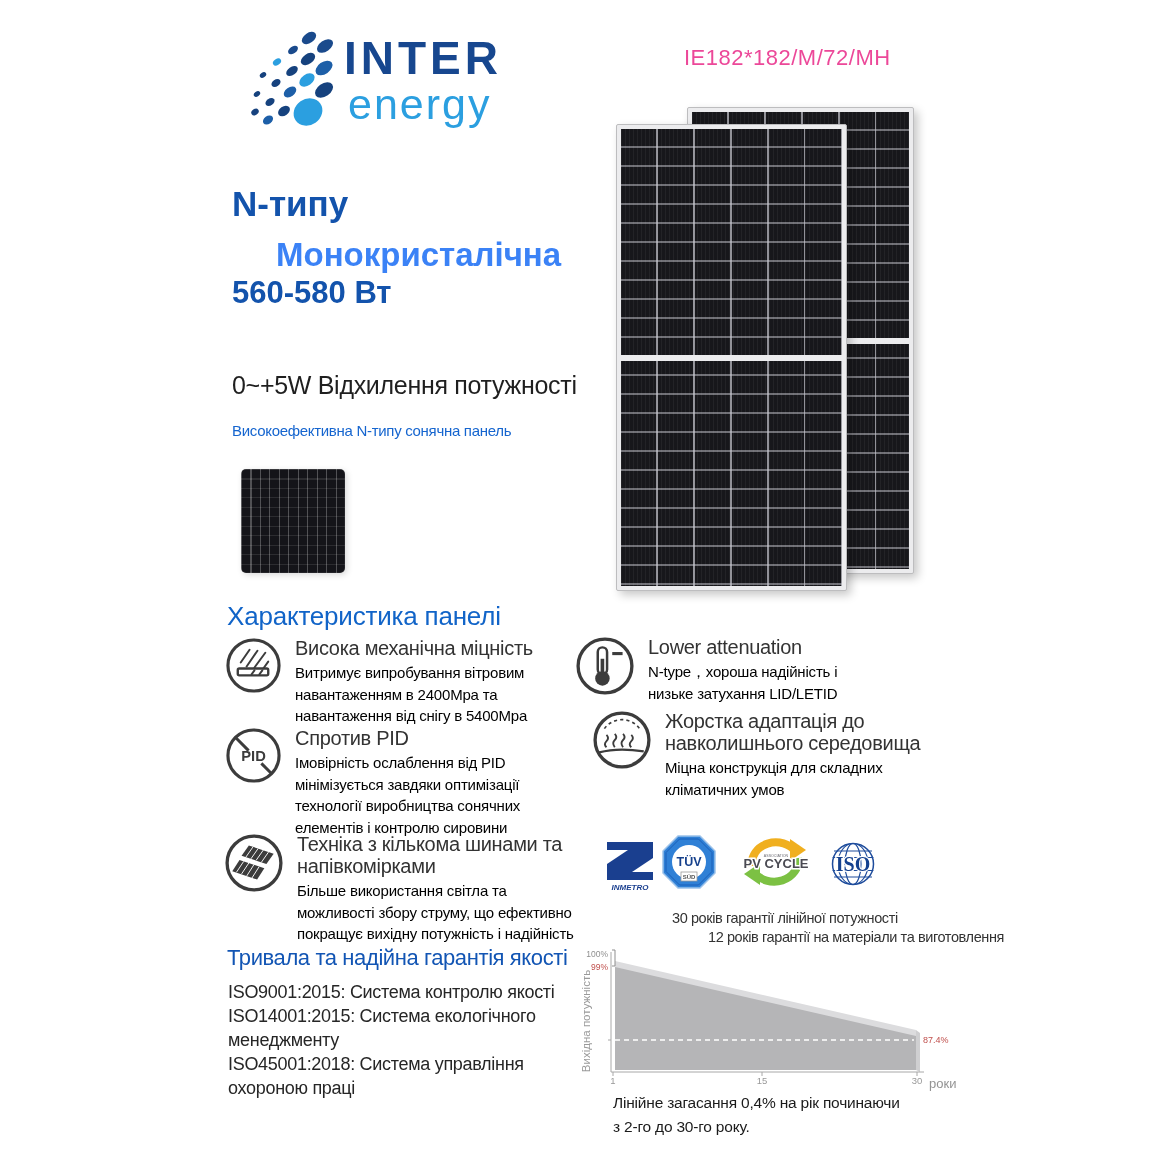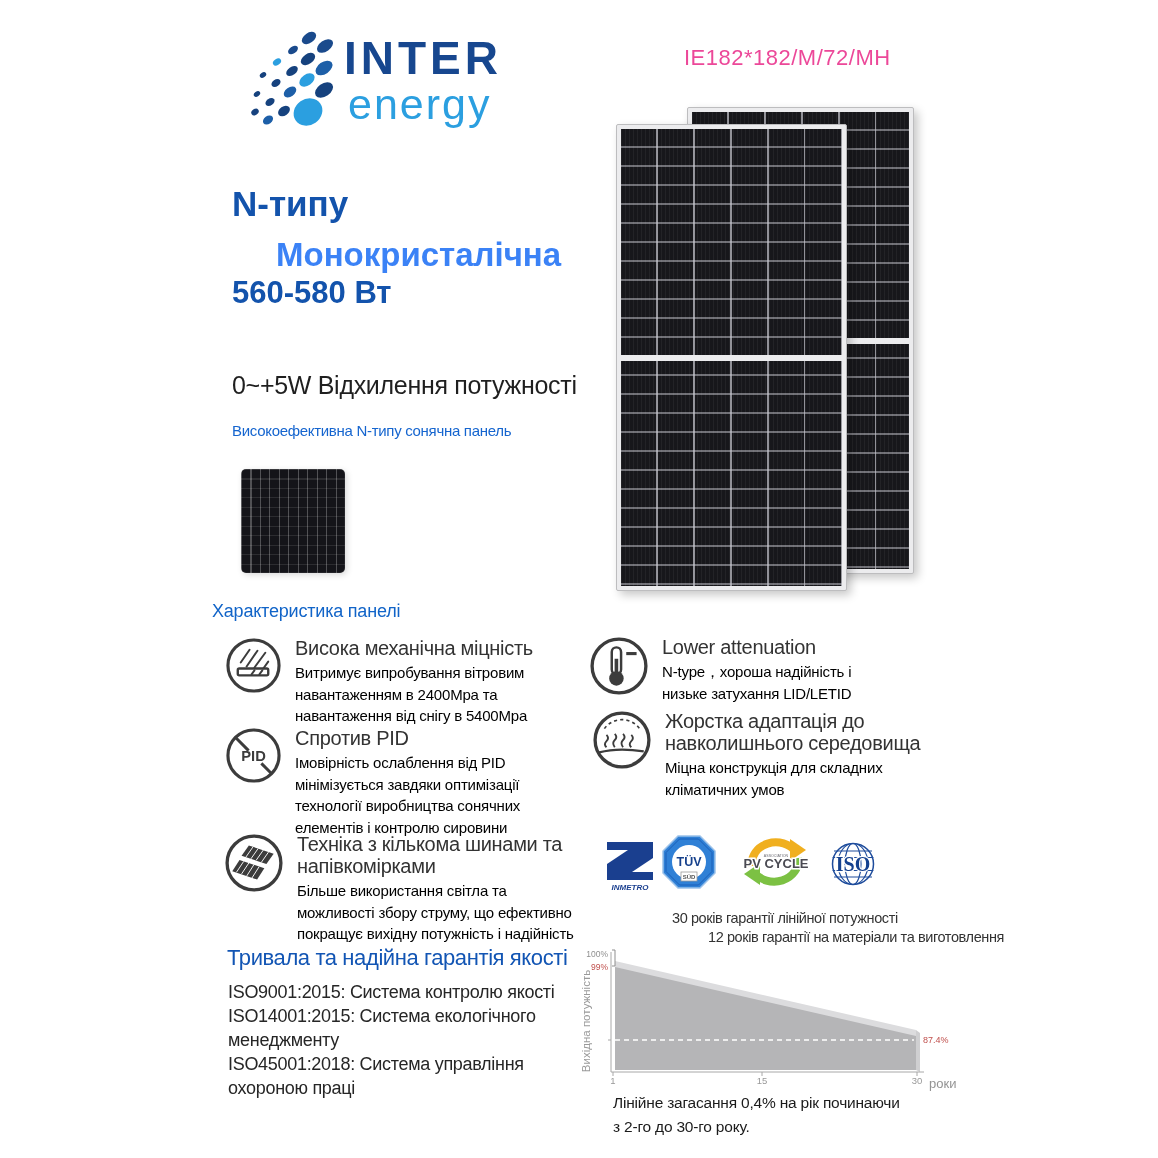--- a/index.html
+++ b/index.html
@@ -32,21 +32,21 @@
   .subtitle{left:232px;top:410px;font-size:15px;color:#1565cf;letter-spacing:-0.3px;margin-top:12px;}
 
   
   .cell-chip{left:241px;top:469px;width:104px;height:104px;background:#141419;border-radius:5px;
     background-image:
       repeating-linear-gradient(90deg, rgba(255,255,255,0.26) 0 1px, transparent 1px 9.5px),
       repeating-linear-gradient(180deg, rgba(255,255,255,0.10) 0 1px, transparent 1px 9.5px);
     box-shadow:inset 0 0 0 1px rgba(255,255,255,0.07), 2px 2px 6px rgba(0,0,0,0.15);}
 
   
-  .section-title{left:212px;top:601px;font-size:18px;color:#1164c8;letter-spacing:-0.2px;}
+  .section-title{left:227px;top:601px;font-size:26px;color:#1164c8;letter-spacing:-0.2px;}
   .feature{position:absolute;display:flex;gap:13px;}
   .feature-icon{flex:0 0 auto;}
   .feature-text{width:312px;}
   .feature-title{font-size:20px;line-height:22px;color:#333333;white-space:pre-line;letter-spacing:-0.3px;}
   .feature-desc{margin-top:3px;font-size:15px;line-height:21.5px;color:#000000;white-space:pre-line;letter-spacing:-0.2px;}
 
   
   .warranty-title{left:227px;top:945px;font-size:22px;color:#1255b4;letter-spacing:-0.4px;}
   .standards{left:228px;top:980px;width:362px;font-size:18px;line-height:24px;color:#262626;letter-spacing:-0.3px;}
   .standard{white-space:pre-line;}
@@ -138,21 +138,21 @@
     </svg>
     <div class="feature-text">
       <div class="feature-title">Спротив PID</div>
       <div class="feature-desc">Імовірність ослаблення від PID
 мінімізується завдяки оптимізації
 технології виробництва сонячних
 елементів і контролю сировини</div>
     </div>
   </div>
 
-  <div class="feature" style="left:589px;top:636px">
+  <div class="feature" style="left:575px;top:636px">
     <svg class="feature-icon" width="60" height="60" viewBox="0 0 58 58">
       <circle cx="29" cy="29" r="26" fill="none" stroke="#3c3c3c" stroke-width="3.2"></circle>
       <rect x="22" y="11" width="9" height="26" rx="4.5" fill="none" stroke="#3c3c3c" stroke-width="2.4"></rect>
       <circle cx="26.5" cy="41" r="7" fill="#3c3c3c"></circle>
       <line x1="26.5" y1="22" x2="26.5" y2="37" stroke="#3c3c3c" stroke-width="3.5"></line>
       <line x1="36" y1="17" x2="46" y2="17" stroke="#3c3c3c" stroke-width="3"></line>
     </svg>
     <div class="feature-text">
       <div class="feature-title">Lower attenuation</div>
       <div class="feature-desc">N-type，хороша надійність і

